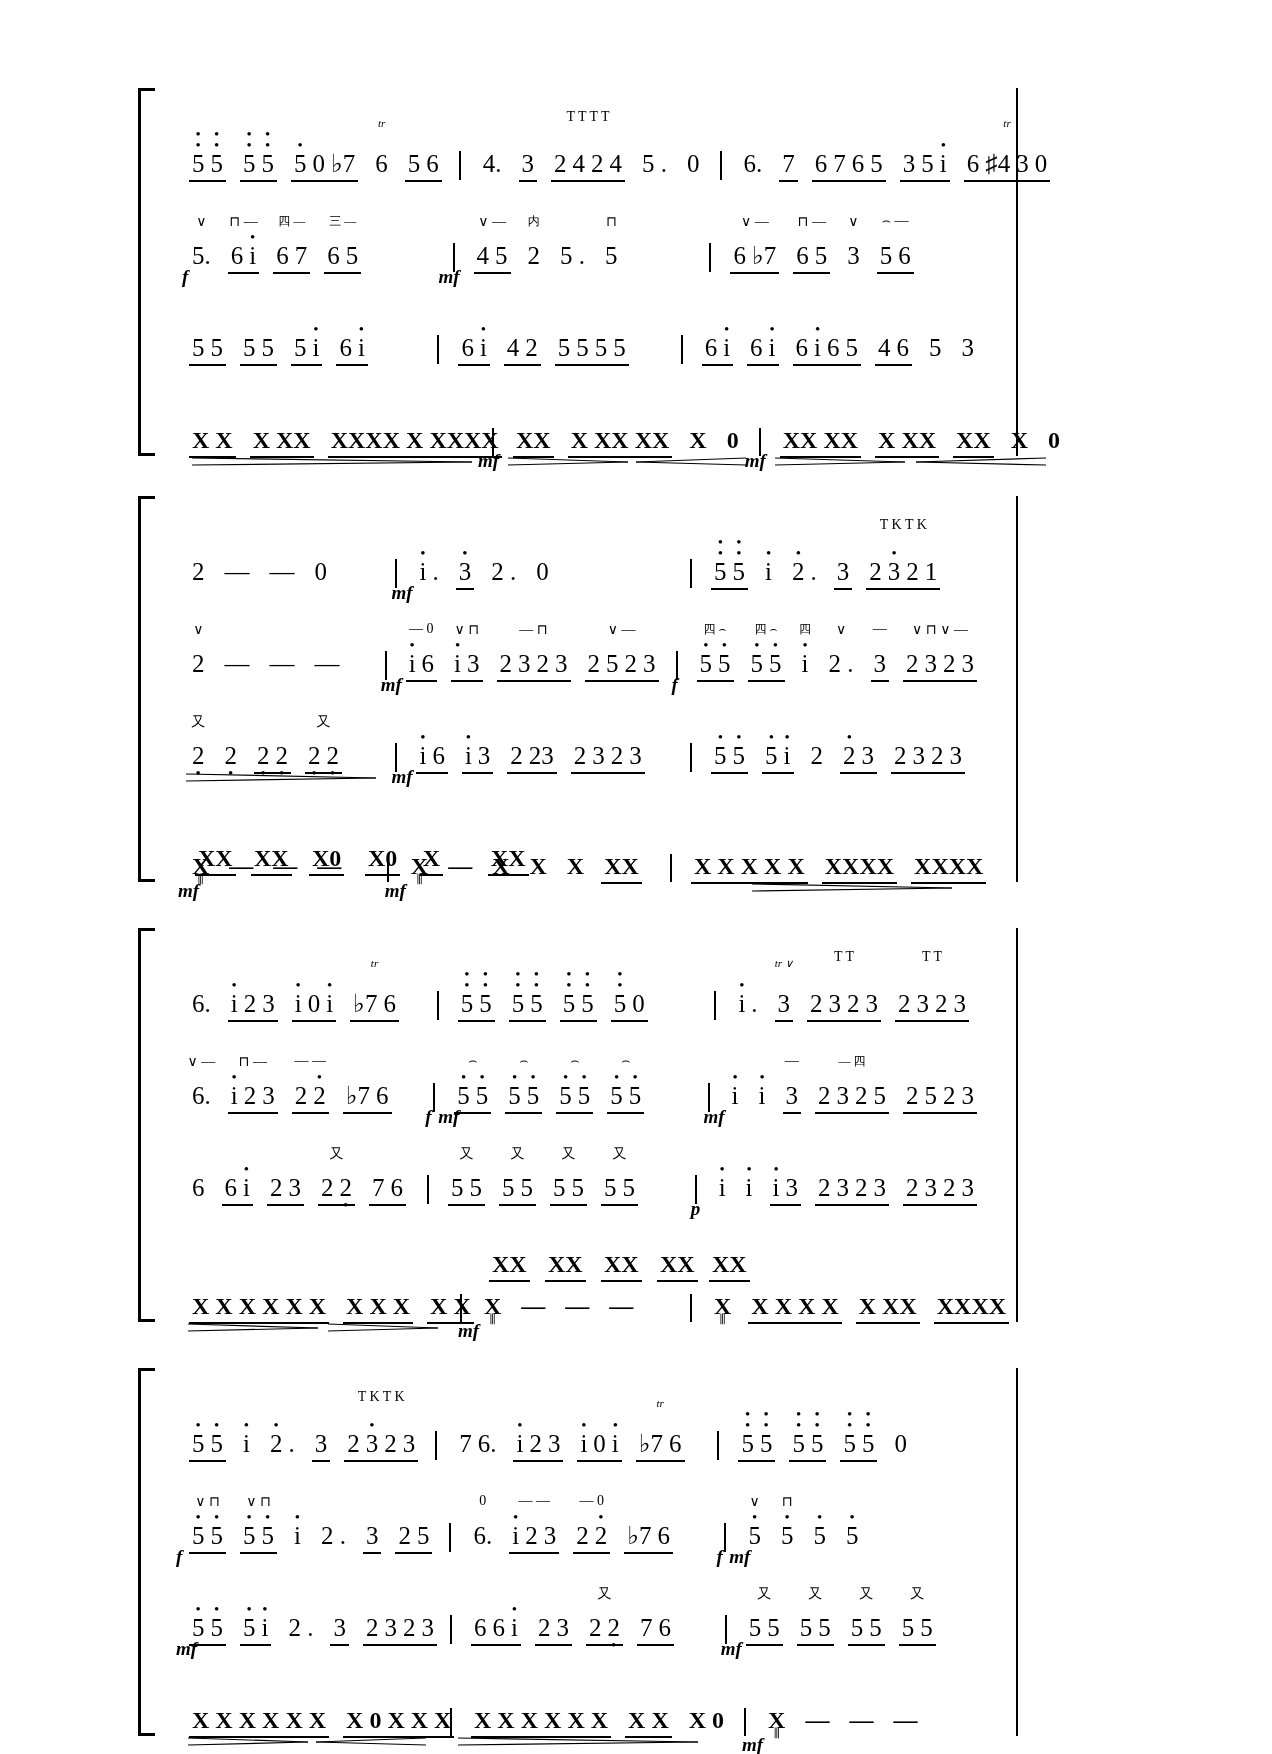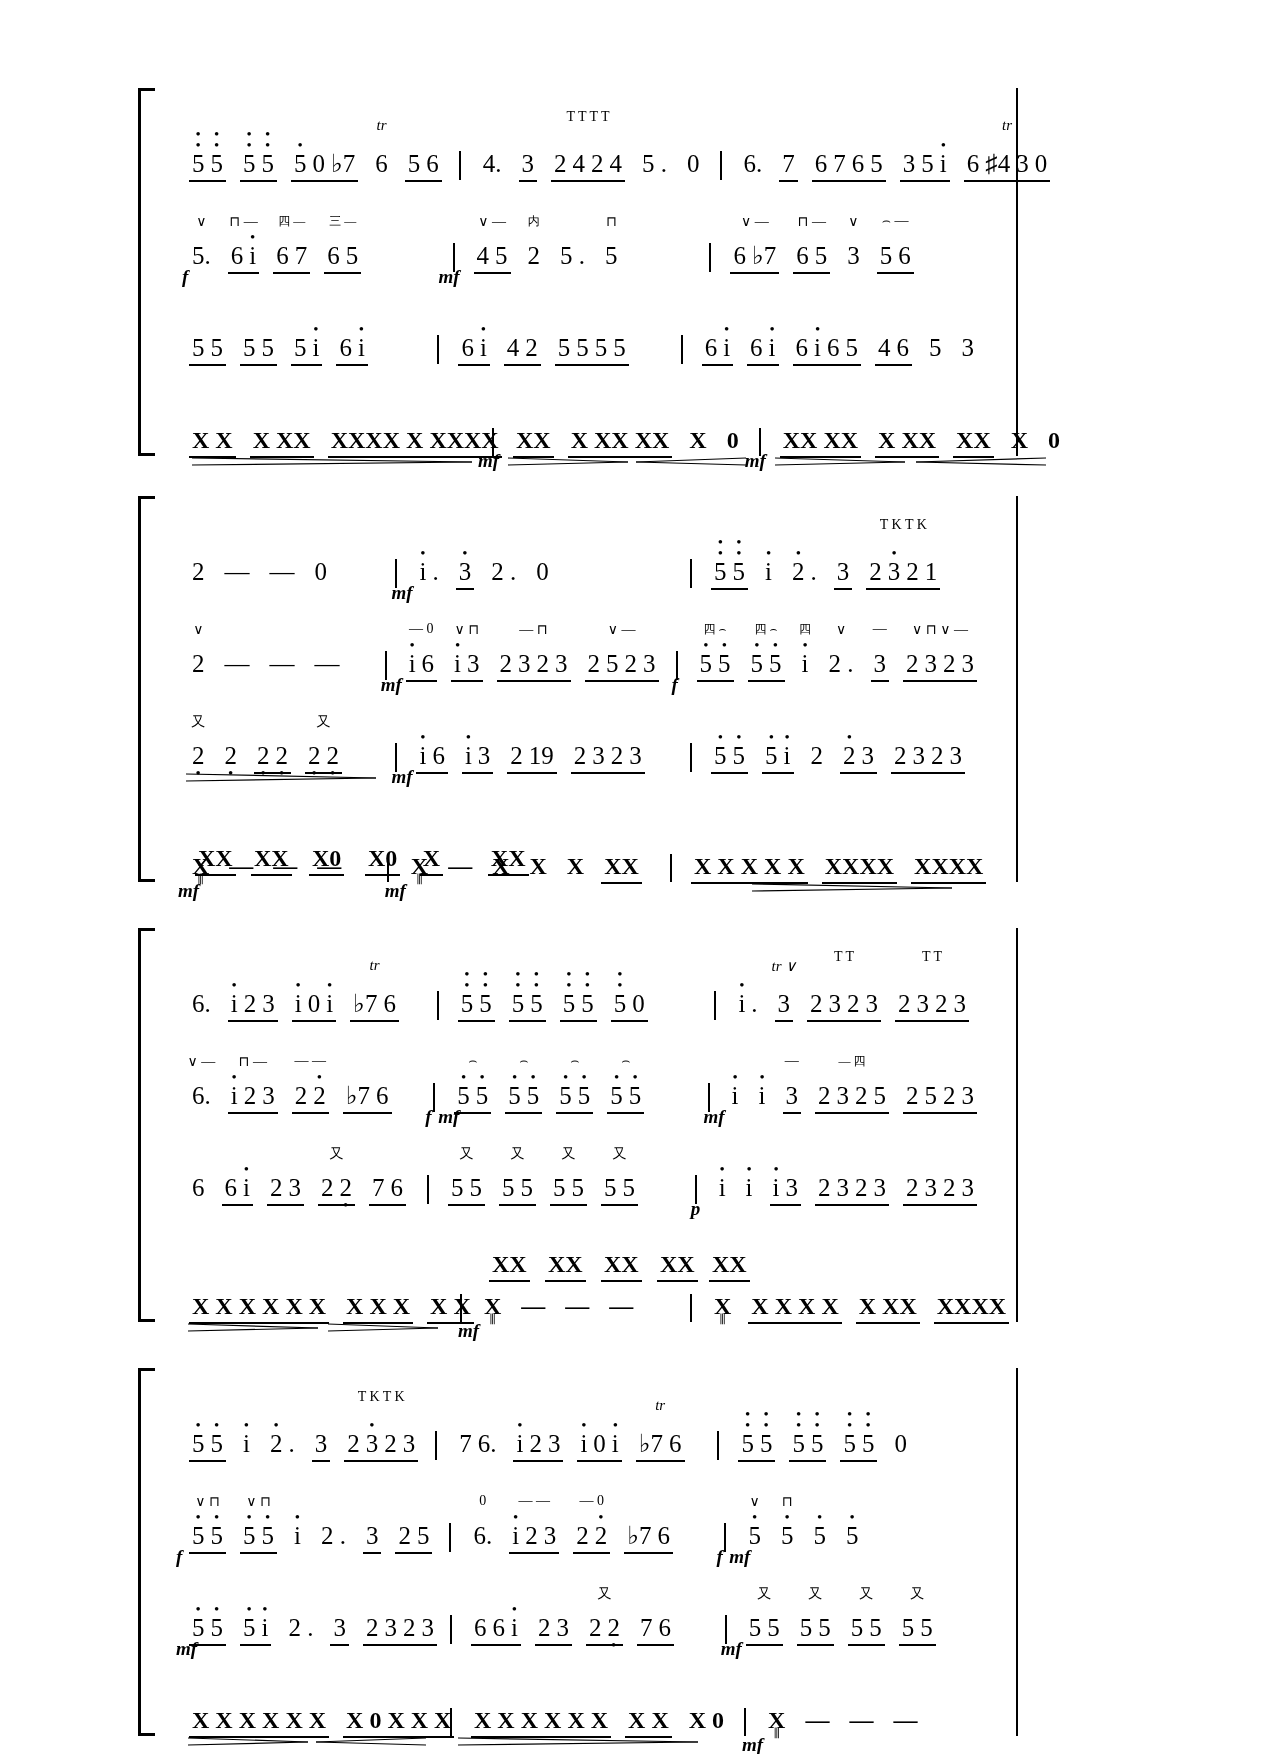--- a/index.html
+++ b/index.html
@@ -143,21 +143,21 @@
   
   .mark {
     position: absolute;
     left: 50%;
     transform: translateX(-50%);
     top: -30px;
     font-size: 14px;
     font-family: "Liberation Serif", serif;
     white-space: nowrap;
   }
-  .mark.tr { font-style: italic; top: -34px; font-size: 15px; font-family: Liberation Serif, serif; }
+  .mark.tr { font-style: italic; top: -34px; font-size: 11px; font-family: Liberation Serif, serif; }
   .mark.hi { top: -42px; }
   .mark.cn { font-size: 12px; }
 
   
   .dyn {
     position: absolute;
     font-style: italic;
     font-family: "Liberation Serif", serif;
     font-weight: bold;
     font-size: 19px;
@@ -642,21 +642,21 @@
           <span class="grp beam">
               <span class="n oct-up">i</span>
               <span class="n">6</span>
             </span>
           <span class="grp beam">
               <span class="n oct-up">i</span>
               <span class="n">3</span>
             </span>
           <span class="grp beam">
               <span class="n">2</span>
-              <span class="n">19</span>
+              <span class="n">23</span>
             </span>
           <span class="grp beam">
               <span class="n">2</span>
               <span class="n">3</span>
               <span class="n">2</span>
               <span class="n">3</span>
             </span>
           <span class="dyn" style="left:-6px;">mf</span>
         </div>
         <div class="measure" style="width:300px;">

